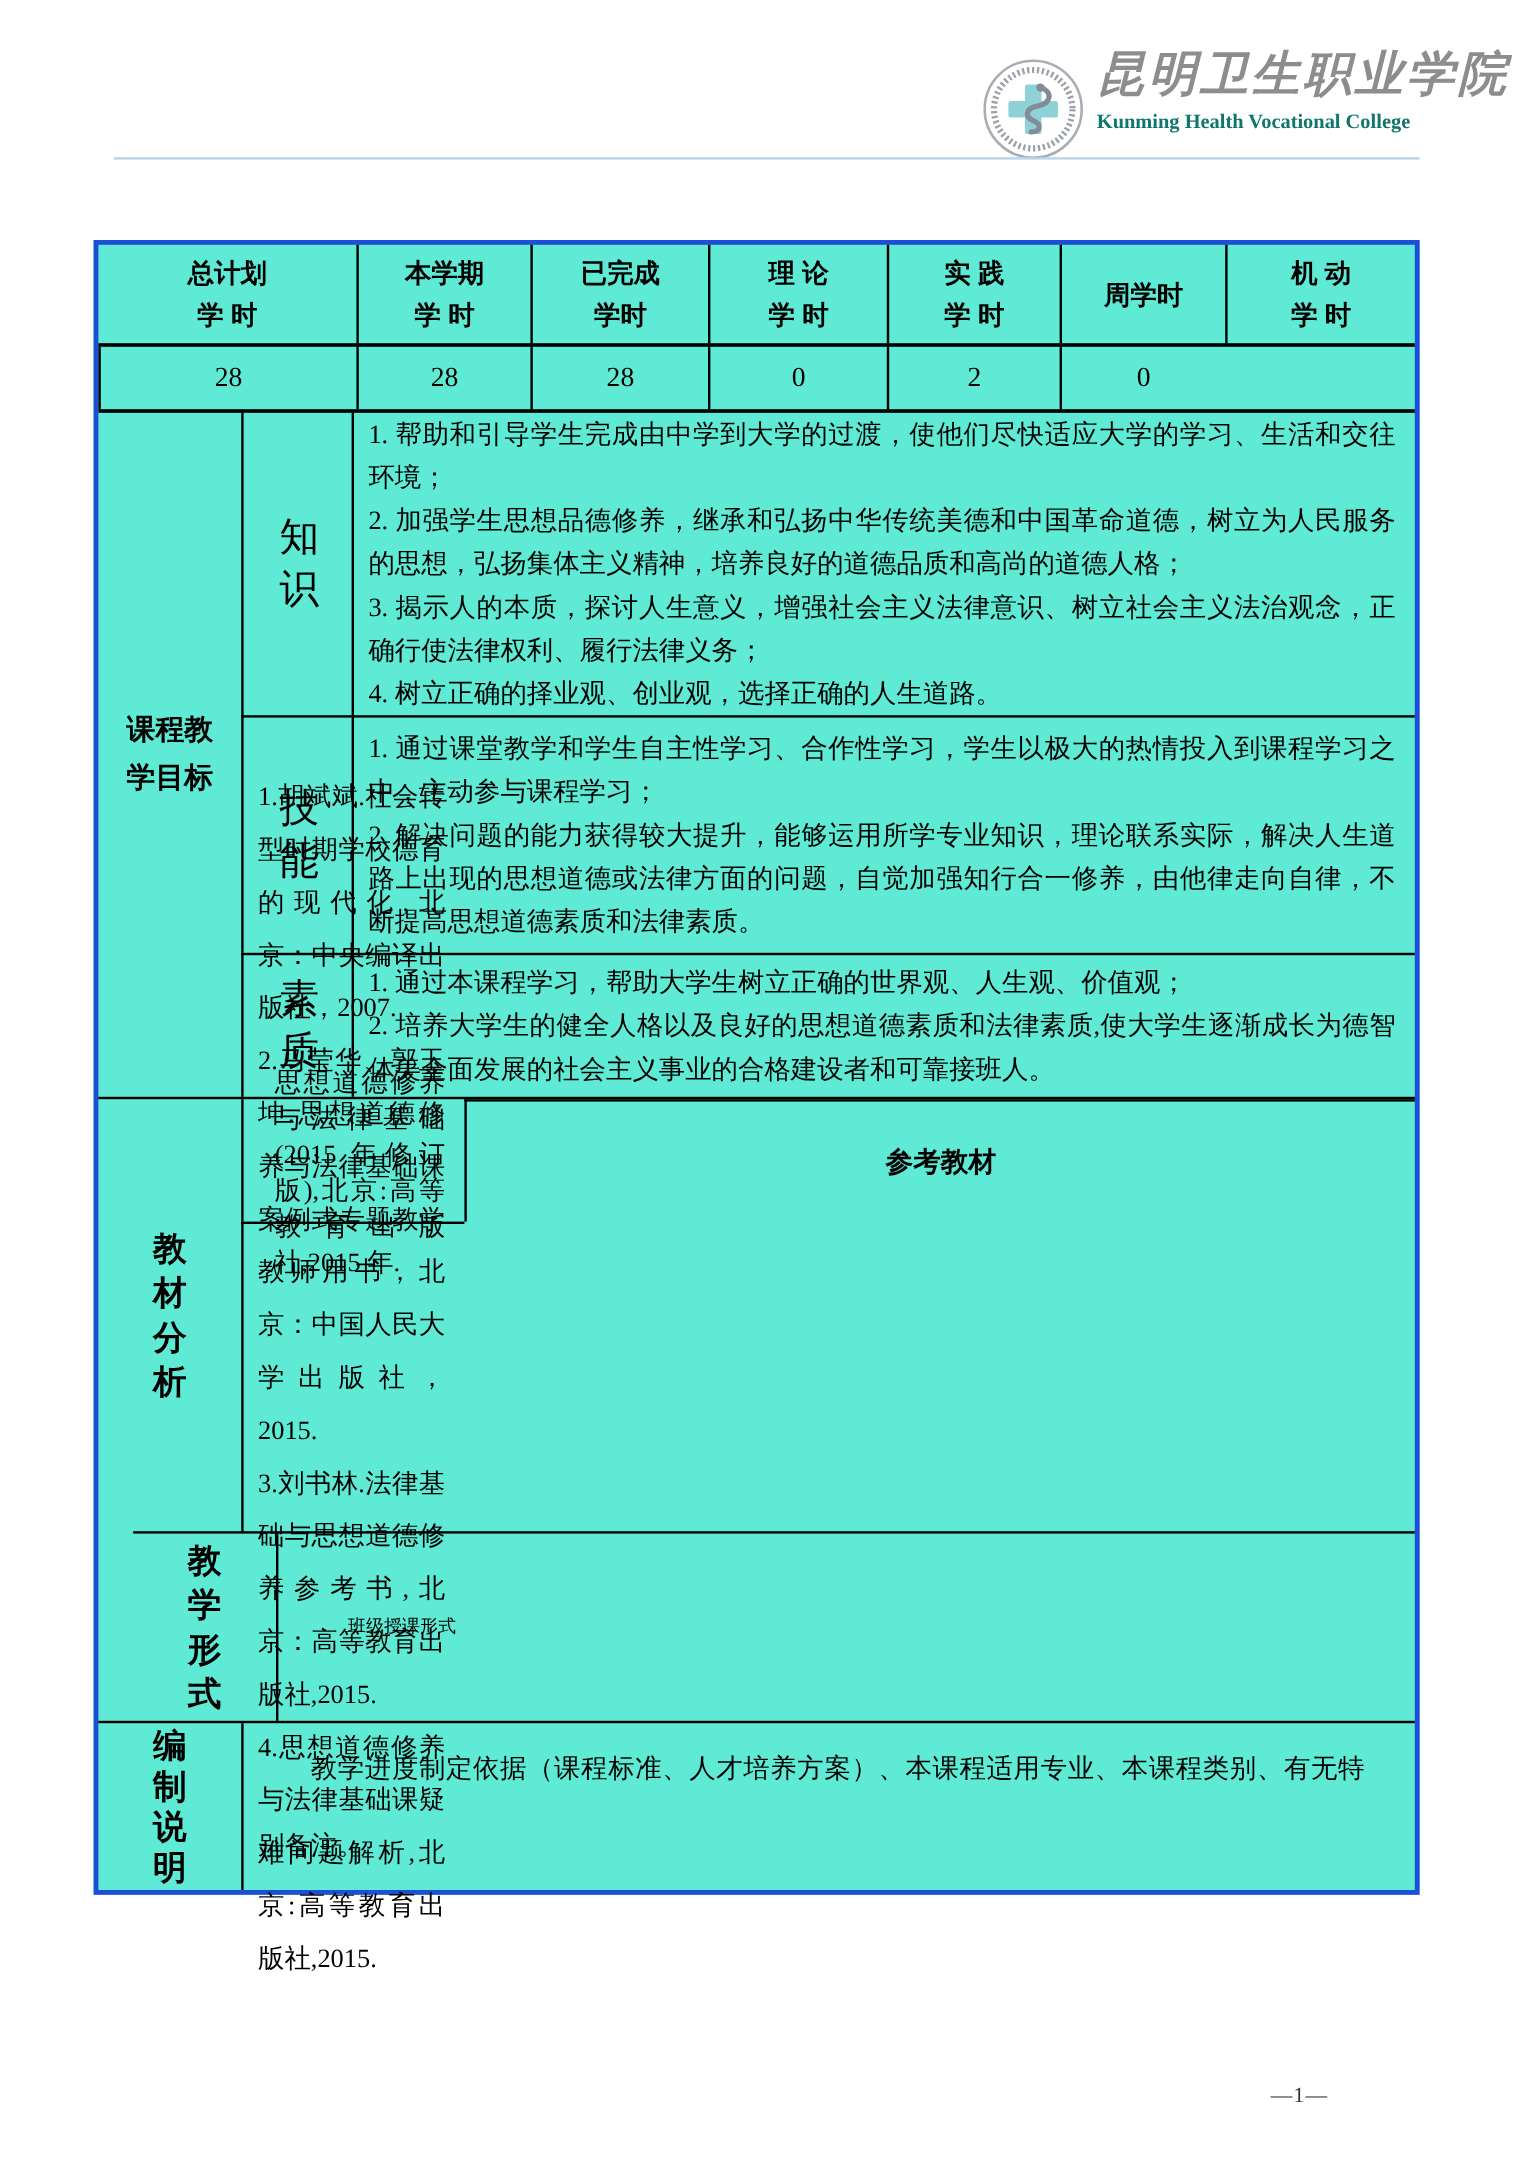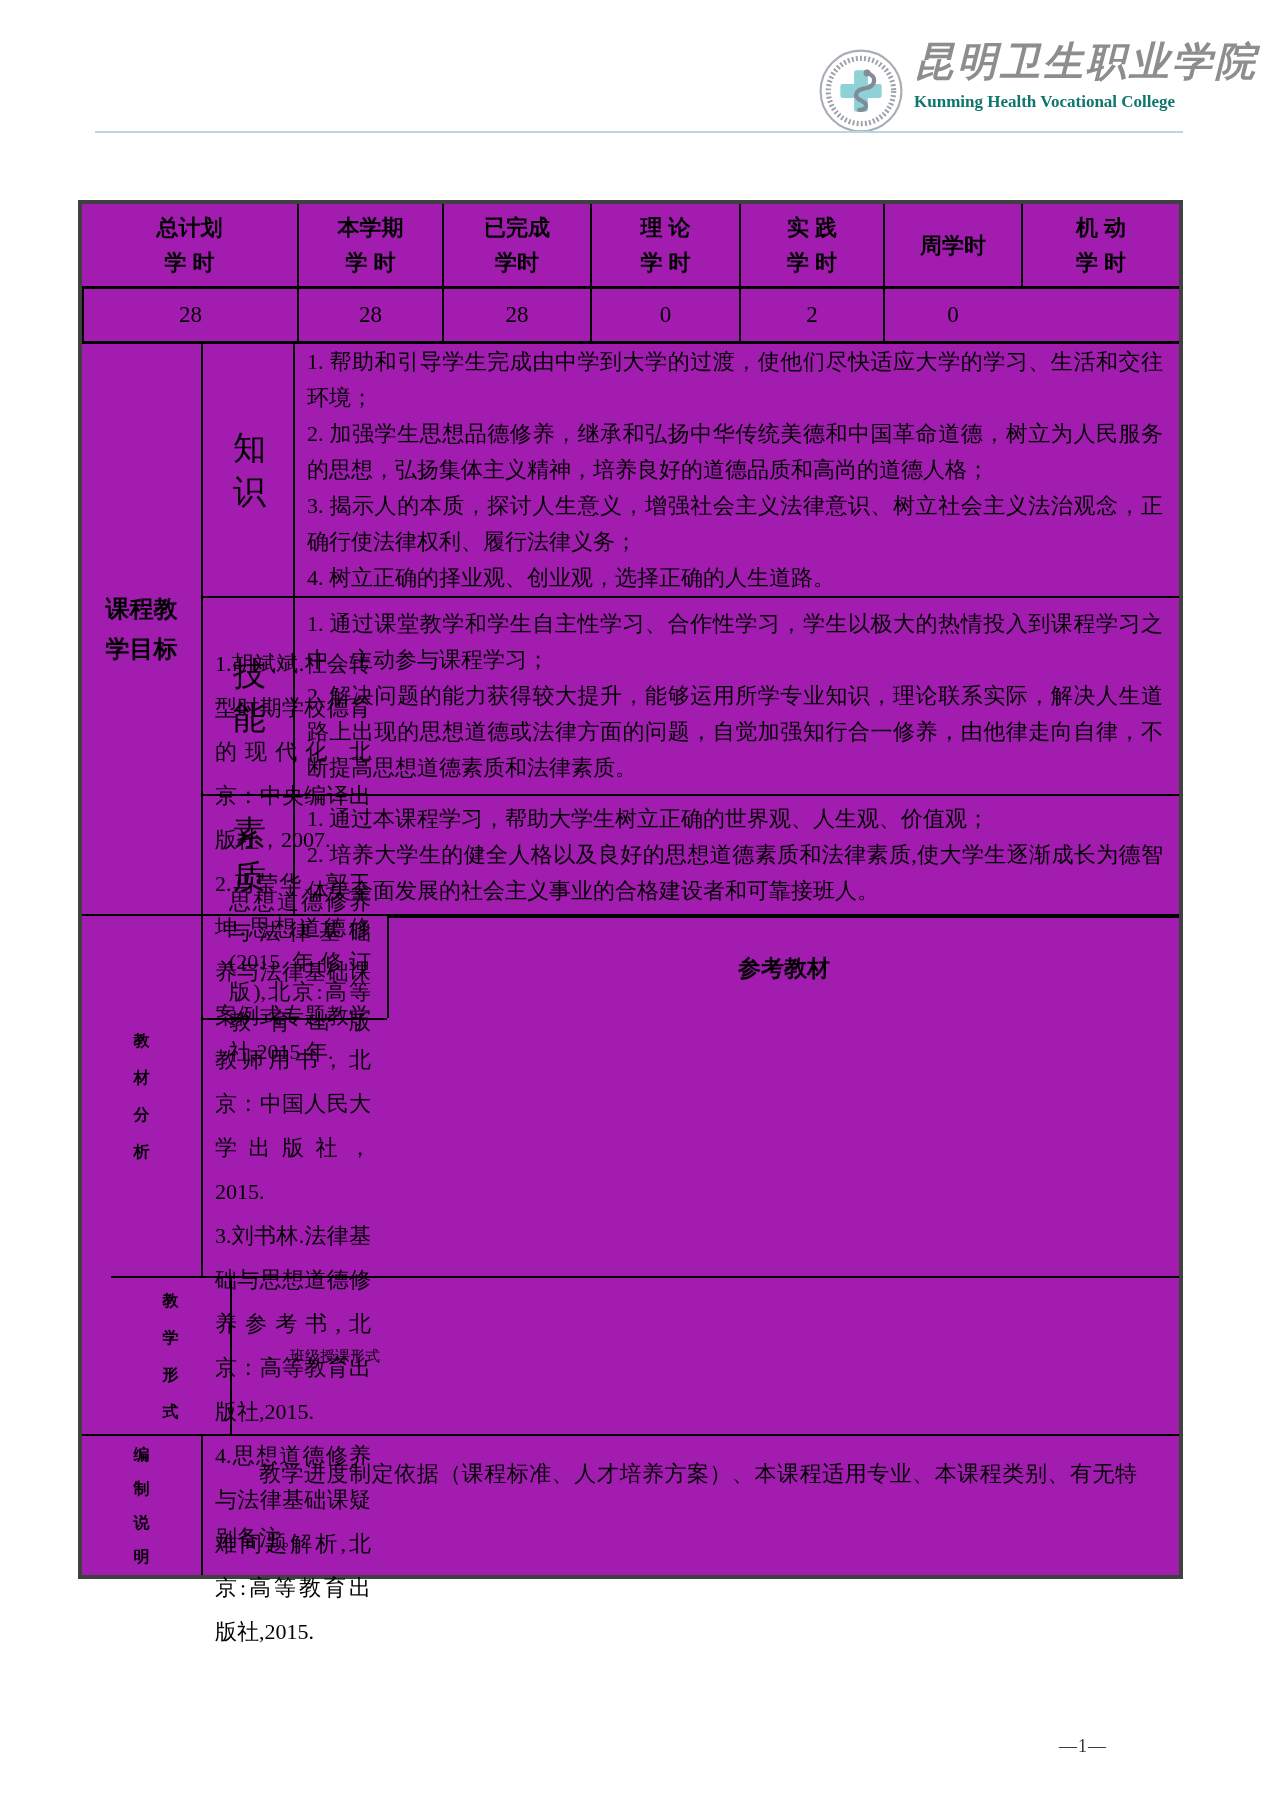--- a/index.html
+++ b/index.html
@@ -23,21 +23,21 @@
   }
   .header-rule { position:absolute; left:95px; top:131px; width:1088px; height:2px; background:#b9d5e9; }
 
   .title {
     position:absolute; left:0; top:134px; width:1170px; margin:0;
     text-align:center; font-size:46px; font-weight:900; letter-spacing:2px;
     color:#000; font-family:"Liberation Sans","DejaVu Sans",sans-serif;
   }
 
   
-  .tbl { position:absolute; left:78px; top:200px; width:1105px; border:4px solid #404040; box-sizing:border-box; background:#a21caf; }
+  .tbl { position:absolute; left:78px; top:200px; width:1105px; border:4px solid #1d4ed8; box-sizing:border-box; background:#5eead4; }
   .grid { display:grid; }
   .c { display:flex; align-items:center; justify-content:center; box-sizing:border-box; }
   .bl { border-left:2px solid #000; }
   .bt { border-top:2px solid #000; }
   .bt3 { border-top:3px solid #000; }
 
   .hours-head { grid-template-columns:215px 145px 148px 149px 144px 138px 158px; }
   .hours-head .c {
     height:82px; text-align:center; font-weight:bold; font-size:22px;
     line-height:35px; white-space:pre-line;
@@ -51,21 +51,21 @@
   .form { grid-template-columns:119px 978px; grid-template-rows:156px;margin-left:29px; }
   .notes { grid-template-columns:119px 978px; grid-template-rows:139px; }
 
   .span3 { grid-row:1/4; }
   .span2 { grid-row:1/3; }
 
   .v1 { width:30px; word-break:break-all; text-align:center; }
   .v3 { width:80px; word-break:break-all; text-align:center; }
 
   .lblA { font-size:24px; font-weight:bold; line-height:40px; }
-  .lblA-sans { font-size:16px; font-weight:bold; line-height:37px; font-family:"Liberation Sans","DejaVu Sans",sans-serif; }
+  .lblA-sans { font-size:28px; font-weight:bold; line-height:37px; font-family:"Liberation Sans","DejaVu Sans",sans-serif; }
   .lblB { font-size:33px; line-height:44px; }
   .lblMat { font-size:23px; font-weight:bold; font-family:"Liberation Sans","DejaVu Sans",sans-serif; }
 
   .txt-cell { justify-content:flex-start; padding:0 16px 0 12px; }
   .txt {
     width:100%; font-size:22px; line-height:36px; text-align:justify;
     white-space:pre-line;
   }
   .txt-ref { line-height:44px; }
   .txt-sel { line-height:30px; padding-left:14px;margin-top:20px; }

